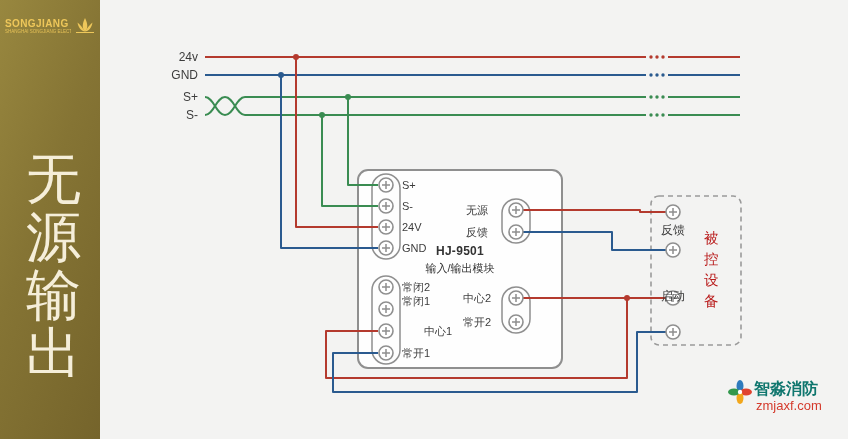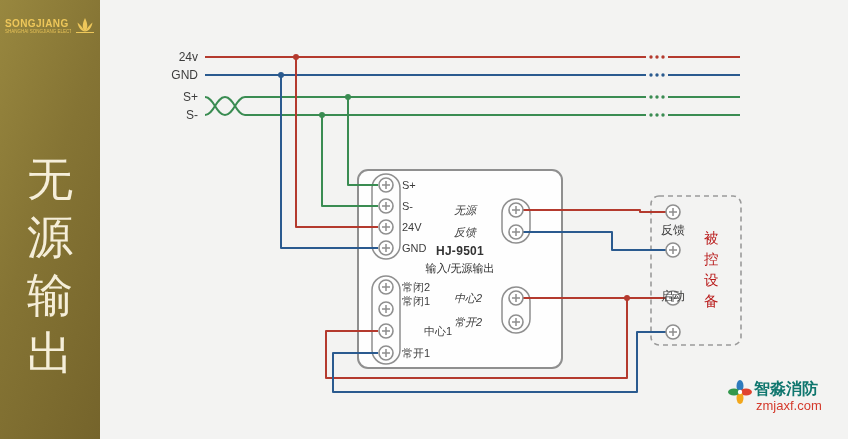--- a/index.html
+++ b/index.html
@@ -25,39 +25,39 @@
   }
   .brand{
     position:absolute;left:5px;top:7px;width:90px;height:38px;
     display:flex;align-items:center;gap:4px;
   }
   .brand-text{flex:1;min-width:0;}
   .brand-name{font-size:10px;font-weight:bold;color:var(--brand-gold);letter-spacing:.4px;line-height:11px;}
   .brand-sub{font-size:4.5px;color:var(--brand-gold);line-height:6px;white-space:nowrap;overflow:hidden;opacity:.9;}
   .vertical-title{position:absolute;left:0;top:150px;width:100px;text-align:center;}
   .vertical-title span{
-    display:inline-block;width:48px;font-size:46px;line-height:58px;
+    display:inline-block;width:48px;font-size:55px;line-height:58px;
     color:#f5eed9;word-break:break-all;font-weight:400;
   }
   svg.canvas{position:absolute;left:0;top:0;}
   .w{fill:none;stroke-width:2;stroke-linejoin:round;stroke-linecap:butt;}
   .red{stroke:var(--wire-red);}
   .blue{stroke:var(--wire-blue);}
   .green{stroke:var(--wire-green);}
   .dot-red{fill:var(--wire-red);stroke:none;}
   .dot-blue{fill:var(--wire-blue);stroke:none;}
   .dot-green{fill:var(--wire-green);stroke:none;}
   .box{fill:#fefefe;stroke:var(--module-stroke);stroke-width:2;}
   .strip{fill:#fefefe;stroke:var(--module-stroke);stroke-width:1.5;}
   .dashed{fill:none;stroke:#9a9a9a;stroke-width:1.6;stroke-dasharray:5 4;}
   .screw-c{fill:#ffffff;stroke:var(--module-stroke);stroke-width:1.6;}
   .screw-x{stroke:var(--module-stroke);stroke-width:1.5;fill:none;}
   .lbl{position:absolute;color:var(--ink);font-size:11px;line-height:14px;}
   .lbl.bus{width:48px;text-align:right;font-size:12px;}
-  .lbl.rt{width:46px;text-align:left;font-style:italic;}
+  .lbl.rt{width:46px;text-align:center;}
   .lbl.ctr{width:44px;text-align:center;font-size:12px;}
   .module-title{position:absolute;left:398px;top:244px;width:124px;text-align:center;color:#333;}
   .module-title .model{font-size:12px;font-weight:700;letter-spacing:.3px;}
   .module-title .name{font-size:11px;margin-top:3px;}
   .device-name{
     position:absolute;left:704px;top:228px;width:16px;
     font-size:14.5px;line-height:21px;word-break:break-all;color:#b91c1c;
   }
   .wm-name{position:absolute;left:754px;top:379px;font-size:16px;font-weight:bold;color:#0f766e;}
   .wm-site{position:absolute;left:756px;top:398px;font-size:13px;color:#d43a2c;}
@@ -173,21 +173,21 @@
 <div class="lbl" style="left:424px;top:324px">中心1</div>
 <div class="lbl" style="left:402px;top:346px">常开1</div>
 
 <div class="lbl rt" style="left:454px;top:203px">无源</div>
 <div class="lbl rt" style="left:454px;top:225px">反馈</div>
 <div class="lbl rt" style="left:454px;top:291px">中心2</div>
 <div class="lbl rt" style="left:454px;top:315px">常开2</div>
 
 <div class="module-title">
   <div class="model">HJ-9501</div>
-  <div class="name">输入/无源输出</div>
+  <div class="name">输入/输出模块</div>
 </div>
 
 <div class="lbl ctr" style="left:651px;top:223px">反馈</div>
 <div class="lbl ctr" style="left:651px;top:289px">启动</div>
 <div class="device-name">被控设备</div>
 
 <svg class="wm-icon" width="26" height="26" viewBox="0 0 26 26">
   <g transform="translate(13,13)">
     <ellipse cx="0" cy="-6" rx="3.5" ry="6" fill="#2e7bbd"></ellipse>
     <ellipse cx="6" cy="0" rx="6" ry="3.5" fill="#e0432f"></ellipse>

